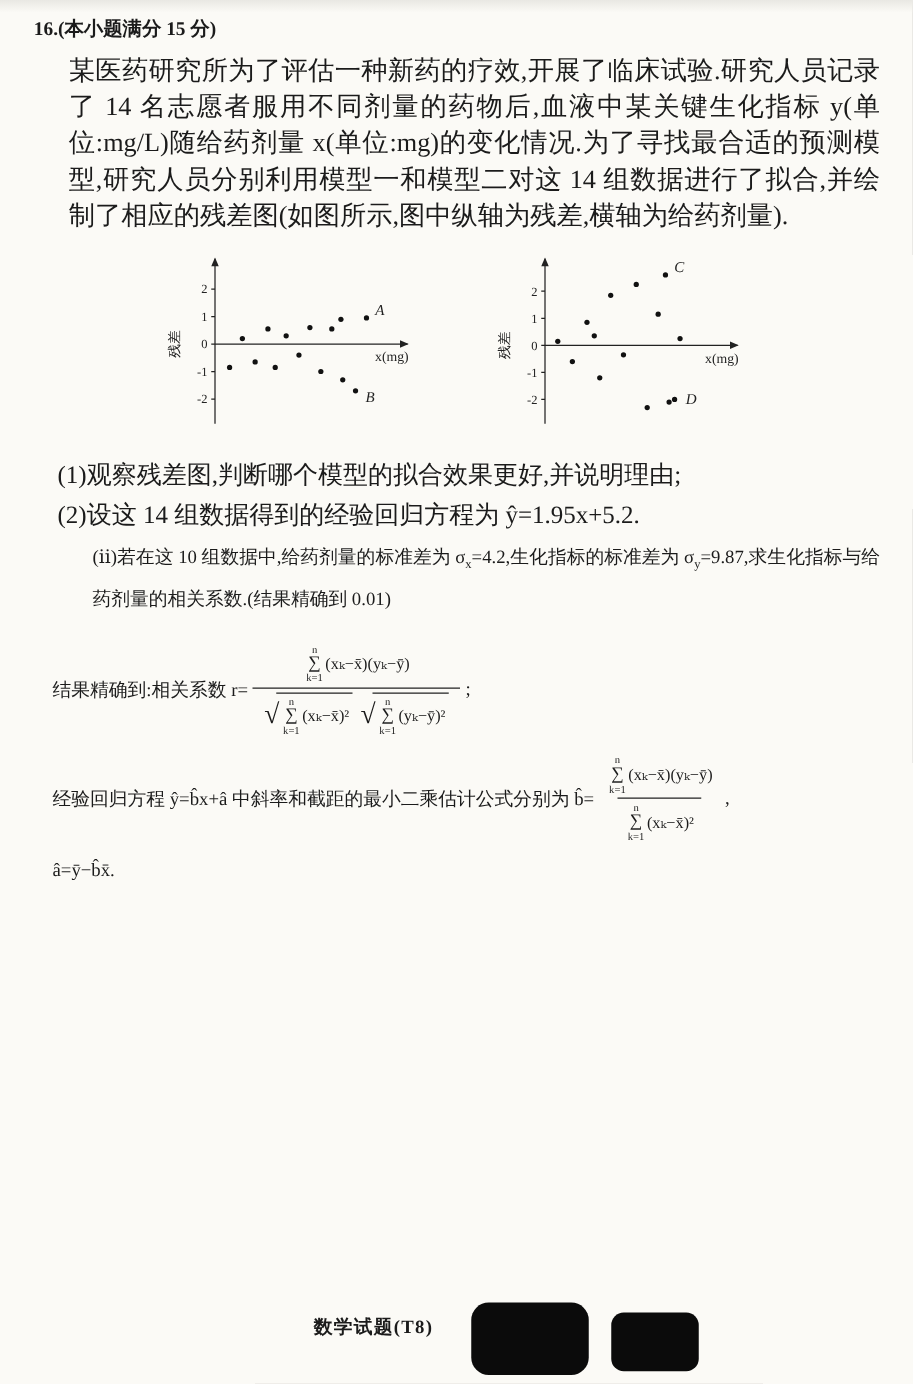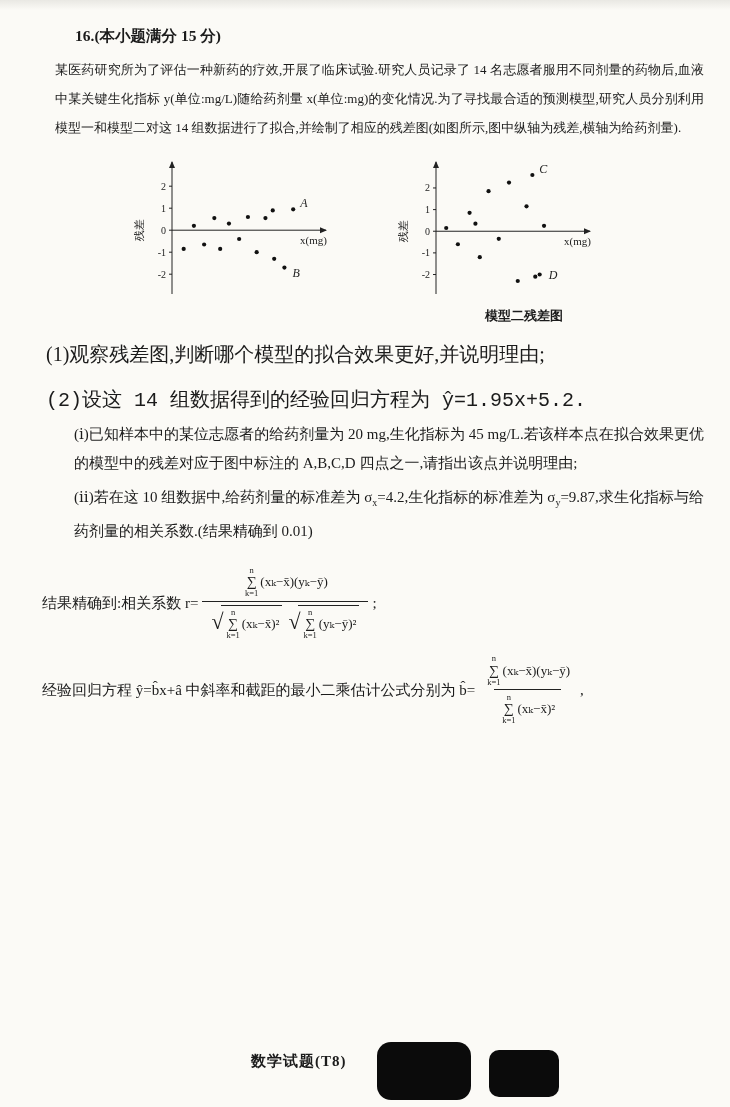--- a/index.html
+++ b/index.html
@@ -5,27 +5,27 @@
   html,body{margin:0;padding:0;background:#dddcd8;}
   .page{
     width:730px;height:1107px;margin:0 auto;position:relative;overflow:hidden;
     background:#fbfaf6;color:#1b1b1b;
     font-family:"Liberation Serif","DejaVu Serif",serif;
   }
   .page::before{
     content:"";position:absolute;left:0;top:0;right:0;height:10px;
     background:linear-gradient(#e9e8e3,#fbfaf6);pointer-events:none;
   }
-  .qnum{padding:26px 0 0 27px;font-weight:bold;font-size:15.5px;margin-left:48px;}
-  .intro{margin:8px 26px 0 55px;font-size:13px;line-height:29px;text-align:justify;}
+  .qnum{padding:13px 0 0 27px;font-weight:bold;font-size:15.5px;}
+  .intro{margin:8px 26px 0 55px;font-size:21px;line-height:29px;text-align:justify;}
   .charts-row{display:flex;justify-content:center;gap:34px;margin:12px 0 0 24px;}
   .chart figcaption{font-weight:bold;font-size:13px;text-align:center;margin-top:1px;padding-left:30px;}
   figure{margin:0;}
   .part{margin:15px 26px 0 46px;font-size:20px;line-height:29px;}
-  .part2{margin-top:17px;font-family:Liberation Mono, monospace;}
+  .part2{margin-top:3px;}
   .subpart{margin:5px 26px 0 74px;font-size:15px;line-height:29px;text-align:justify;}
   .formula-line{margin:20px 26px 0 42px;font-size:15px;display:flex;align-items:center;white-space:nowrap;}
   .formula-line.tight{margin-top:14px;}
   .frac{display:inline-flex;flex-direction:column;align-items:center;margin:0 4px;font-size:13px;line-height:1.25;}
   .frac .num{display:inline-flex;align-items:center;padding:0 6px 2px;}
   .frac .den{display:inline-flex;align-items:center;border-top:1.3px solid #222;padding:3px 6px 0;}
   .sum{display:inline-flex;flex-direction:column;align-items:center;line-height:1;margin:0 2px;}
   .sum-top,.sum-bot{font-size:8.5px;line-height:1.1;}
   .sum-sym{font-size:14px;line-height:1;}
   .sqrt{display:inline-flex;align-items:center;margin:0 3px;}
@@ -111,27 +111,25 @@
             <circle cx="115" cy="28.55737704918033" r="2.1" fill="#111"></circle>
             <circle cx="123.75999999999999" cy="127.01639344262296" r="2.1" fill="#111"></circle>
             <circle cx="132.51999999999998" cy="52.360655737704924" r="2.1" fill="#111"></circle>
             <circle cx="141.27999999999997" cy="122.68852459016396" r="2.1" fill="#111"></circle>
             <circle cx="150.04" cy="71.8360655737705" r="2.1" fill="#111"></circle>
             <circle cx="138.35999999999999" cy="20.98360655737705" r="2.1" fill="#111"></circle>
             <text x="145.35999999999999" y="18.98360655737705" font-size="12" font-style="italic" fill="#222" font-family="&quot;Liberation Serif&quot;,serif">C</text>
             <circle cx="145.66" cy="120.52459016393443" r="2.1" fill="#111"></circle>
             <text x="154.66" y="124.52459016393443" font-size="12" font-style="italic" fill="#222" font-family="&quot;Liberation Serif&quot;,serif">D</text>
           </svg></div>
-      <figcaption>模型二残差图</figcaption>
     </figure>
   </div>
 
   <p class="part">(1)观察残差图,判断哪个模型的拟合效果更好,并说明理由;</p>
   <p class="part part2">(2)设这 14 组数据得到的经验回归方程为 ŷ=1.95x+5.2.</p>
-  <p class="subpart">(ⅰ)已知样本中的某位志愿者的给药剂量为 20 mg,生化指标为 45 mg/L.若该样本点在拟合效果更优的模型中的残差对应于图中标注的 A,B,C,D 四点之一,请指出该点并说明理由;</p>
   <p class="subpart"><span>(ⅱ)若在这 10 组数据中,给药剂量的标准差为 σ</span><sub>x</sub><span>=4.2,生化指标的标准差为 σ</span><sub>y</sub><span>=9.87,求生化指标与给药剂量的相关系数.(结果精确到 0.01)</span></p>
 
   <div class="formula-line">
     <span>结果精确到:相关系数 r=</span>
     <span class="frac">
       <span class="num">
         <span class="sum">
             <span class="sum-top">n</span>
             <span class="sum-sym">∑</span>
             <span class="sum-bot">k=1</span>
@@ -182,18 +180,21 @@
             <span class="sum-top">n</span>
             <span class="sum-sym">∑</span>
             <span class="sum-bot">k=1</span>
           </span>
         <span>(xₖ−x̄)²</span>
       </span>
     </span>
     <span>,</span>
   </div>
 
+  <div class="formula-line tight">
+    <span>â=ȳ−b̂x̄.</span>
+  </div>
 
   <div class="footer">数学试题(T8)</div>
   <div class="redact-a"></div>
   <div class="redact-b"></div>
 
 </div>
 
 </body></html>

